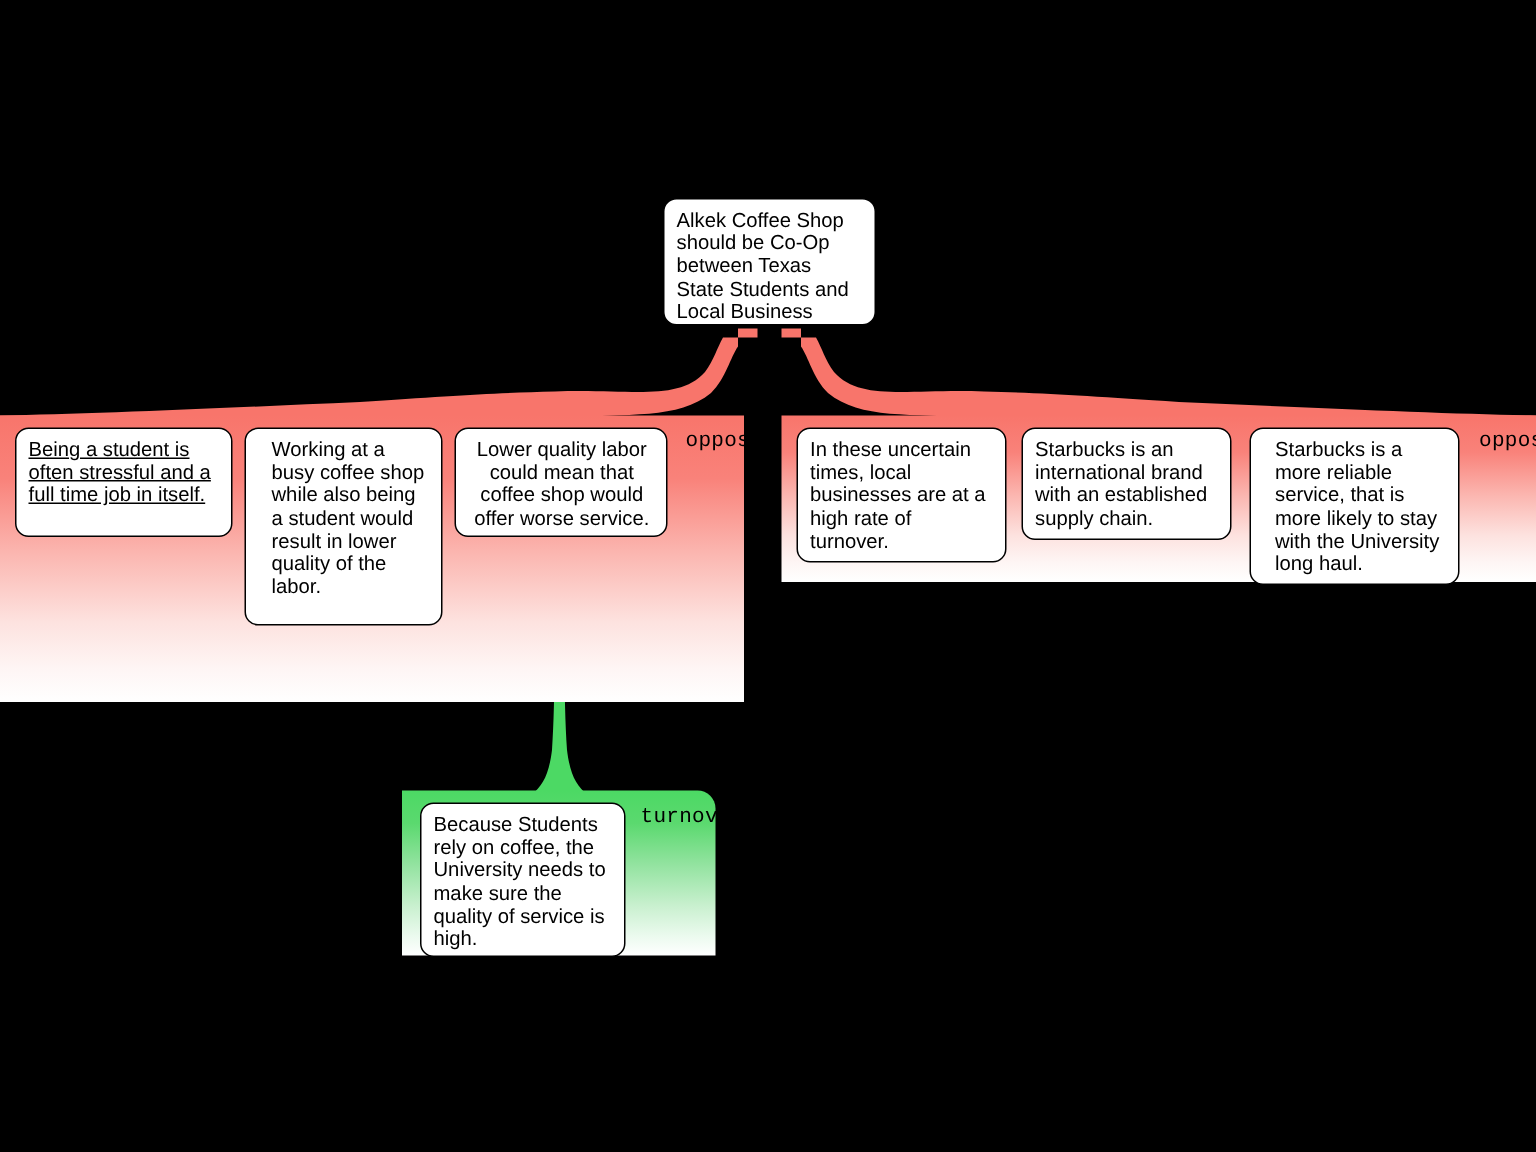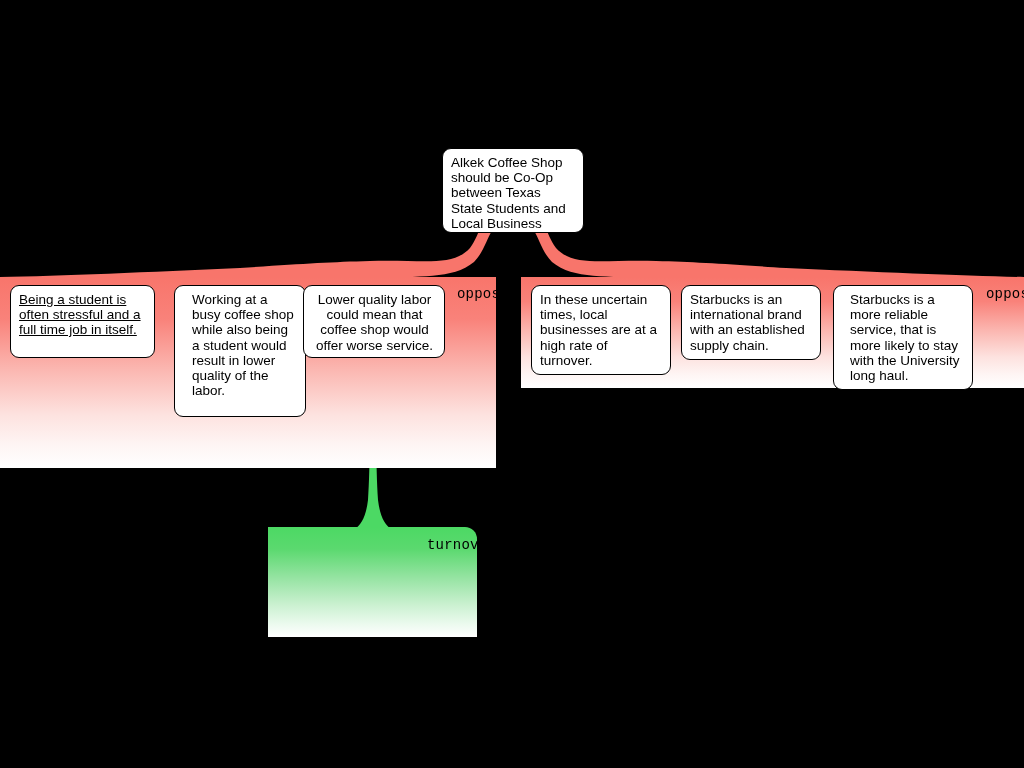--- a/index.html
+++ b/index.html
@@ -52,21 +52,20 @@
     padding: 6px 7px 6px 8px;
     font-size: 13.5px;
     line-height: 15.2px;
     color: #000000;
     font-family: "Liberation Sans", sans-serif;
     z-index: 3;
     overflow: hidden;
   }
   .claim-box.root {
     z-index: 5;
-    margin-top: 16px;
   }
 </style>
 </head>
 <body>
 
 <div id="canvas">
 
   <svg id="wires" viewBox="0 0 1024 768" xmlns="http://www.w3.org/2000/svg">
 
     <path fill="#F8756B" d="M 473,219 L 505,219 L 505,225 L 482,225
@@ -98,29 +97,30 @@
              L 354,530
              C 362,524 366,516 368,500
              C 370,470 370,430 369,392
              C 368,376 365,366 361,356 Z"></path>
   </svg>
 
   <div class="group-panel oppose" style="left:0px; top:277px; width:496px; height:191px;"></div>
   <div class="group-label" style="left:457px; top:286px;">oppose</div>
 
   <div class="claim-box" style="left:10px; top:285px; width:145px; height:73px;text-decoration:underline;">Being a student is often stressful and a full time job in itself.</div>
-  <div class="claim-box" style="left:174px; top:285px; width:132px; height:132px;padding-left:17px;">Working at a busy coffee shop while also being a student would result in lower quality of the labor.</div>
+  <div class="claim-box" style="left:163px; top:285px; width:132px; height:132px;padding-left:17px;">Working at a busy coffee shop while also being a student would result in lower quality of the labor.</div>
   <div class="claim-box" style="left:303px; top:285px; width:142px; height:73px;text-align:center;">Lower quality labor could mean that coffee shop would offer worse service.</div>
 
   <div class="group-panel oppose" style="left:521px; top:277px; width:503px; height:111px;"></div>
   <div class="group-label" style="left:986px; top:286px;">oppose</div>
 
   <div class="claim-box" style="left:531px; top:285px; width:140px; height:90px;">In these uncertain times, local businesses are at a high rate of turnover.</div>
   <div class="claim-box" style="left:681px; top:285px; width:140px; height:75px;">Starbucks is an international brand with an established supply chain.</div>
   <div class="claim-box" style="left:833px; top:285px; width:140px; height:105px;padding-left:16px;">Starbucks is a more reliable service, that is more likely to stay with the University long haul.</div>
 
   <div class="group-panel supports" style="left:268px; top:527px; width:209px; height:110px; border-top-right-radius:12px;"></div>
   <div class="group-label" style="left:427px; top:537px;">turnover</div>
 
+  <div class="claim-box" style="left:280px; top:535px; width:137px; height:103px;">Because Students rely on coffee, the University needs to make sure the quality of service is high.</div>
 
   <div class="claim-box root" style="left:442px; top:132px; width:142px; height:85px;">Alkek Coffee Shop should be Co-Op between Texas State Students and Local Business</div>
 
 </div>
 
 </body></html>

